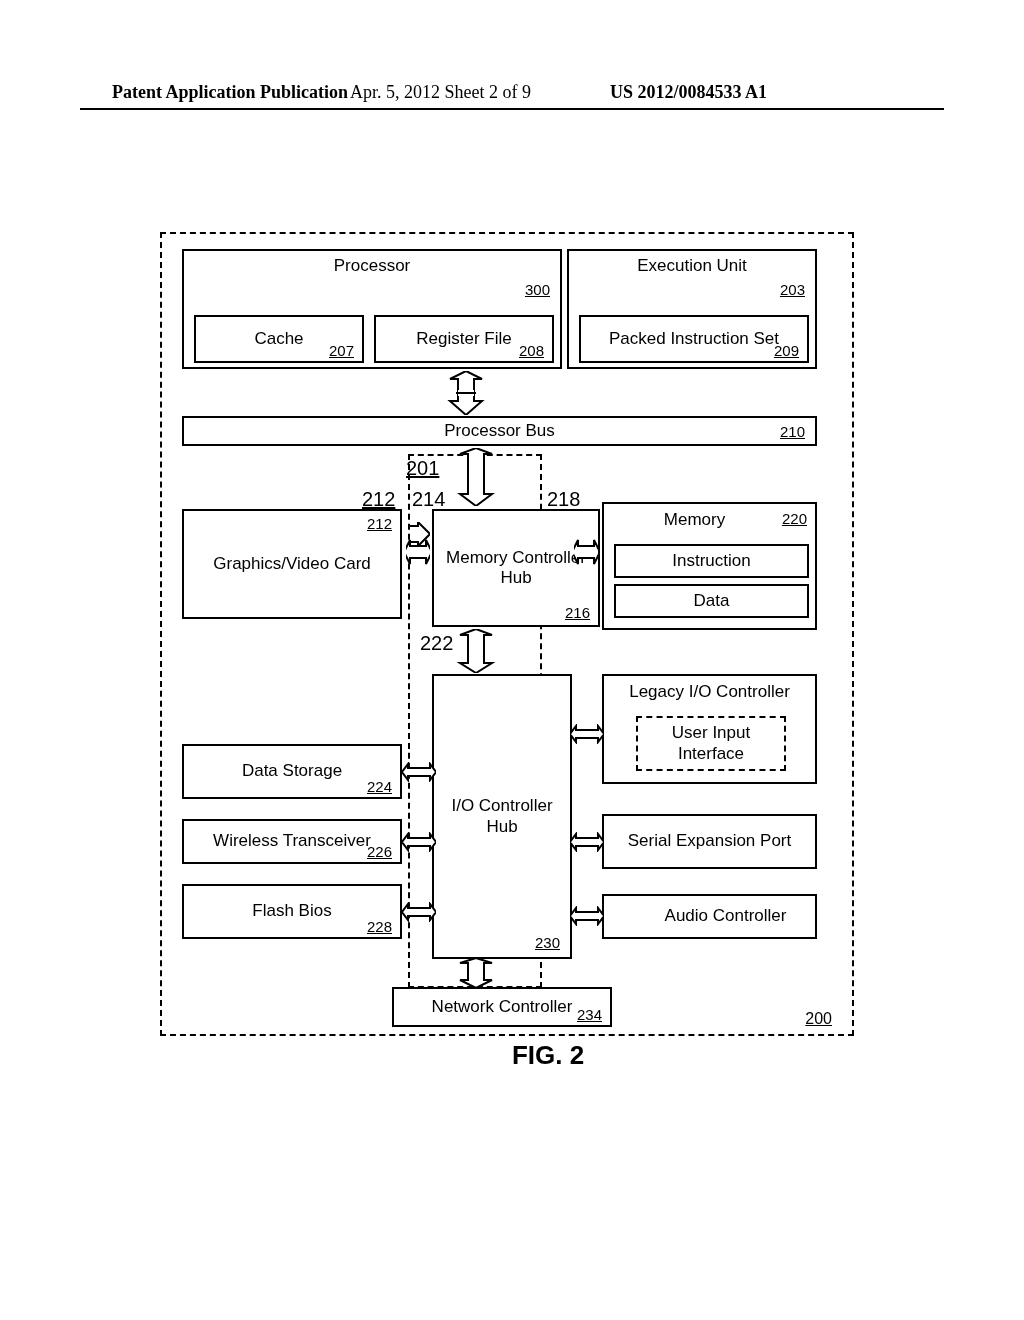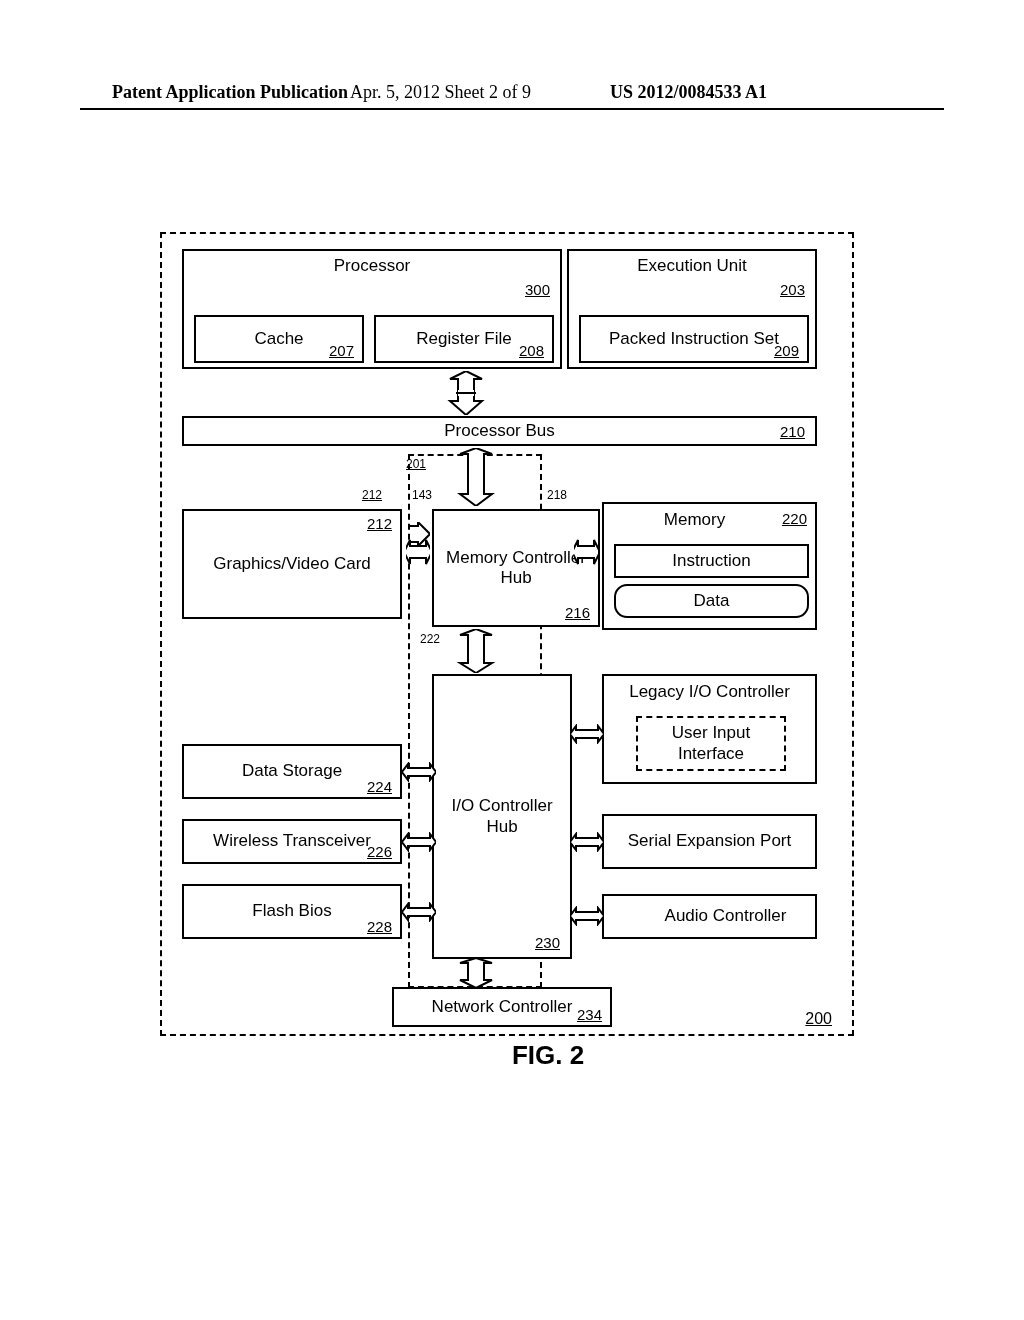--- a/index.html
+++ b/index.html
@@ -89,21 +89,21 @@
 
   
   .mch { left:270px; top:275px; width:168px; height:118px;justify-content:center; }
   .mch .num { right:8px; bottom:4px; }
   .gfx { left:20px; top:275px; width:220px; height:110px; }
   .gfx .num { right:8px; top:4px; }
   .mem { left:440px; top:268px; width:215px; height:128px; }
   .mem .lbl.top { position:absolute; top:6px; left:10px; right:40px;}
   .mem .num { right:8px; top:6px; }
   .instr { left:10px; top:40px; width:195px; height:34px; }
-  .data  { left:10px; top:80px; width:195px; height:34px;border-radius:13px; }
+  .data  { left:10px; top:80px; width:195px; height:34px; }
 
   
   .ich { left:270px; top:440px; width:140px; height:285px; }
   .ich .num { right:10px; bottom:6px;}
 
   .dstore { left:20px; top:510px; width:220px; height:55px; }
   .dstore .num { right:8px; bottom:2px; }
   .wtx { left:20px; top:585px; width:220px; height:45px;text-align:right; }
   .wtx .num { right:8px; bottom:2px; }
   .fbios { left:20px; top:650px; width:220px; height:55px; }
@@ -113,21 +113,21 @@
   .legacy > .lbl { position:absolute; top:6px; left:0; right:0;}
   .usrin { left:32px; top:40px; width:150px; height:55px; }
   .sep { left:440px; top:580px; width:215px; height:55px; }
   .audio{ left:440px; top:660px; width:215px; height:45px;padding-left:32px; }
 
   .netctrl { left:230px; top:753px; width:220px; height:40px; }
   .netctrl .num { right:8px; bottom:2px; }
   .refnum200 { position:absolute; right:20px; bottom:6px; font-family: Arial, Helvetica, sans-serif; font-size:16px; text-decoration: underline;}
 
   
-  .reflabel { position:absolute; font-family: Arial, Helvetica, sans-serif; font-size:12px;text-align:right; }
+  .reflabel { position:absolute; font-family: Arial, Helvetica, sans-serif; font-size:20px;text-align:right; }
   .ul { text-decoration: underline; }
 
   
   .vfatarrow {
     position: absolute;
     width: 48px; height: 44px;
   }
   .vfatarrow svg, .hfatarrow svg { width:100%; height:100%; }
   .smallbiarrow {
     position: absolute;
@@ -194,21 +194,21 @@
   <span class="reflabel ul" style="left:244px; top:223px;">201</span>
 
   <div class="midDashed" style="left:246px; top:220px; width:130px; height:530px;"></div>
   <div class="vfatarrow" style="left:290px; top:214px; height:58px;">
     <svg viewBox="0 0 48 58">
         <path d="M16 12 L16 6 L8 6 L24 0 L40 6 L32 6 L32 12 L32 46 L40 46 L24 58 L8 46 L16 46 Z" fill="#fff" stroke="#000" stroke-width="2"></path>
       </svg>
   </div>
 
   <span class="reflabel ul" style="left:200px; top:254px;">212</span>
-  <span class="reflabel" style="left:250px; top:254px;">143</span>
+  <span class="reflabel" style="left:250px; top:254px;">214</span>
   <span class="reflabel" style="left:385px; top:254px;">218</span>
 
   <div class="box gfx">
     <span class="lbl">Graphics/Video Card</span>
     <span class="num">212</span>
   </div>
 
   <div class="bigbiarrow" style="left:244px; top:288px;">
     <svg viewBox="0 0 24 60">
         <path d="M4 20 L4 12 L0 12 L12 0 L24 12 L20 12 L20 20 M4 40 L4 48 L0 48 L12 60 L24 48 L20 48 L20 40" fill="#fff" stroke="#000" stroke-width="2" transform="rotate(90 12 30) translate(-18 18) scale(1)"></path>

